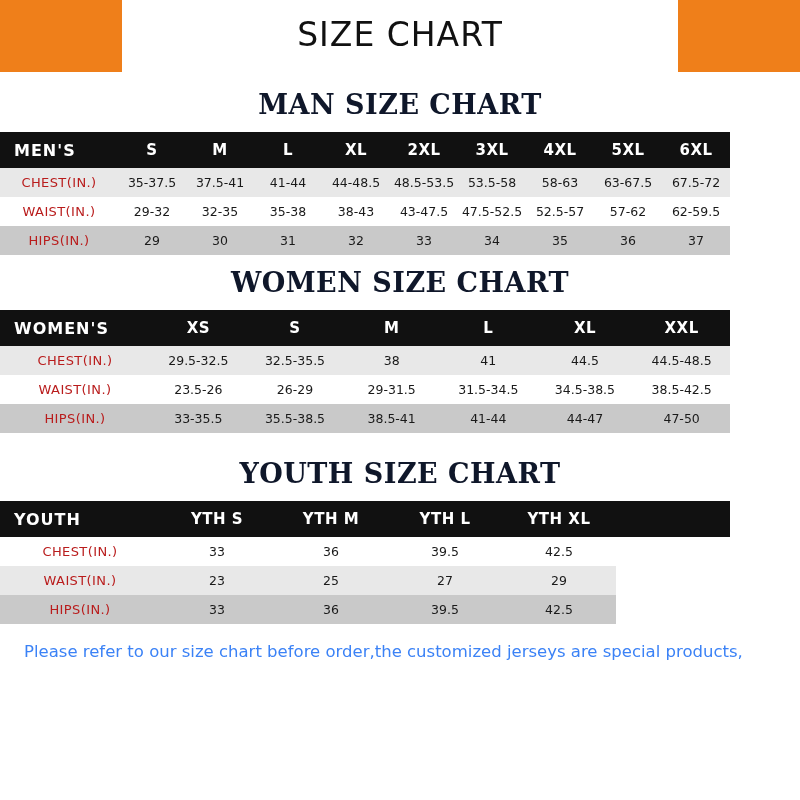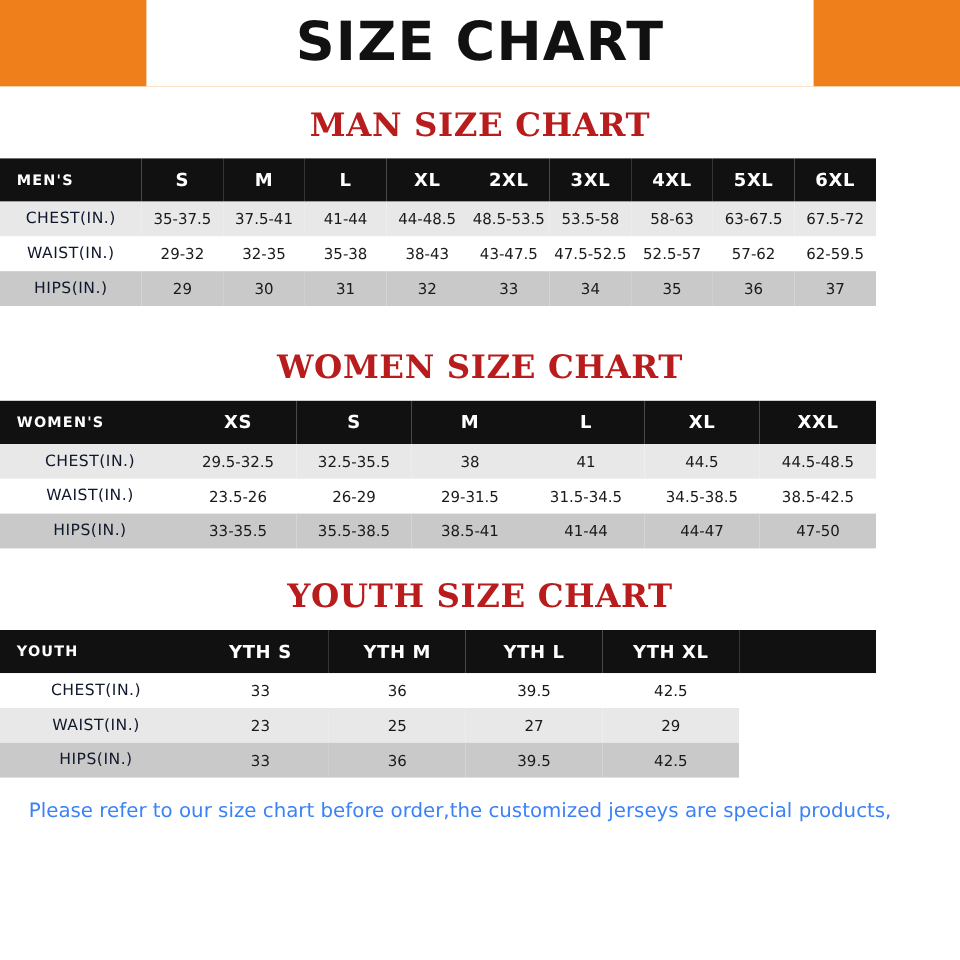--- a/index.html
+++ b/index.html
@@ -33,38 +33,38 @@
   .banner-inner {
     background: #ffffff;
     height: 72px;
     width: 556px;
     display: flex;
     align-items: center;
     justify-content: center;
   }
   .banner-title {
     font-family: "DejaVu Sans", sans-serif;
-    font-weight: bold;
-    font-size: 45px;
+    font-weight: normal;
+    font-size: 33px;
     letter-spacing: 1px;
     color: #111111;
     line-height: 1;
     padding-bottom: 4px;
   }
   
   .section-title {
     text-align: center;
     font-family: "DejaVu Serif", serif;
     font-weight: bold;
     font-size: 27px;
-    color: #b91c1c;
+    color: #0f172a;
     letter-spacing: 0.5px;
   }
   .t-man   { margin-top: 17px; }
-  .t-women { margin-top: 36px; }
+  .t-women { margin-top: 12px; }
   .t-youth { margin-top: 25px; }
 
   
   .table-wrap {
     margin: 12px auto 0 auto;
   }
   table.size {
     border-collapse: collapse;
     table-layout: fixed;
     font-family: "DejaVu Sans", sans-serif;
@@ -78,32 +78,32 @@
     background: #111111;
     color: #ffffff;
     font-weight: bold;
     font-size: 15px;
     height: 34px;
     letter-spacing: 0.5px;
   }
   table.size thead th.rowhead {
     text-align: left;
     padding-left: 14px;
-    font-size: 12px;
+    font-size: 16px;
     letter-spacing: 1px;
   }
   table.size tbody td {
     font-size: 12.5px;
     color: #1a1a1a;
     height: 27px;
   }
   table.size tbody td.rowhead {
     font-size: 13px;
     letter-spacing: 0.4px;
-    color: #0f172a;
+    color: #b91c1c;
   }
   tr.band-light td { background: #e8e8e8; }
   tr.band-white td { background: #ffffff; }
   tr.band-gray  td { background: #c9c9c9; }
 
   
   .men-table { width: 730px; }
   .men-table col.c0 { width: 118px; }
   
   .women-table { width: 730px; }

